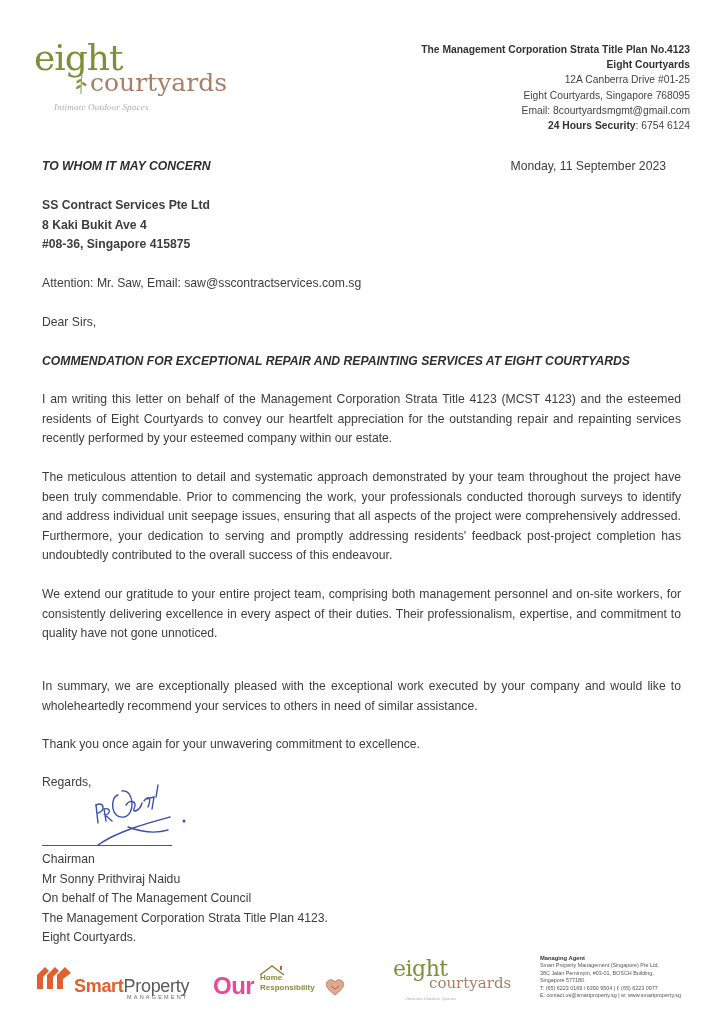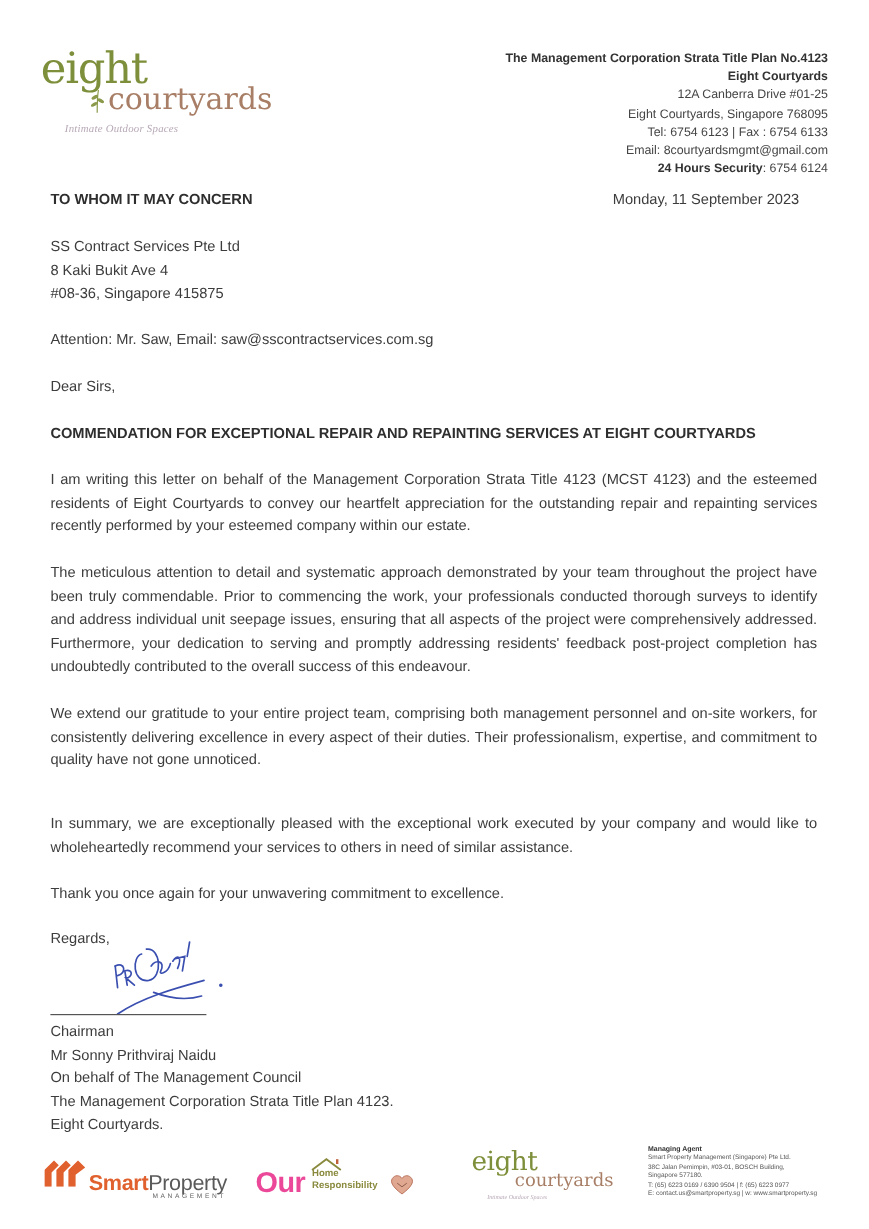--- a/index.html
+++ b/index.html
@@ -15,21 +15,21 @@
       font-size: 25px; color: #a87f66; letter-spacing: 0px; line-height: 1; }
     .logo .tagline { position: absolute; left: 24px; top: 62px; font-family: "Liberation Serif", "DejaVu Serif", serif;
       font-style: italic; font-size: 9px; color: #b7a8b6; letter-spacing: 0.2px; }
 
     
     .hdr { right: 34px; top: 42px; text-align: right; font-size: 10.3px; line-height: 15.2px; color: #444; }
     .hdr .b { font-weight: bold; color: #333; }
 
     
     .txt { font-size: 12.2px; line-height: 19.5px; color: #3d3d3d; }
-    .bold { font-weight: bold; color: #2e2e2e; }
+    .bold { font-weight: bold; color: #2e2e2e; font-style: italic; }
     .para { left: 42px; width: 639px; text-align: justify; }
 
     .sig-line { left: 42px; top: 845px; width: 130px; height: 1px; background: #555; }
 
     
     .smart { left: 37px; top: 963px; width: 150px; height: 40px; }
     .smart .mark { position: absolute; left: 0; top: 0; }
     .smart .name { position: absolute; left: 37px; top: 13px; font-size: 18px; font-weight: bold; color: #e0602e; letter-spacing: -0.3px; }
     .smart .name span { font-weight: normal; color: #5a5a5a; }
     .smart .mgmt { position: absolute; left: 90px; top: 31px; font-size: 5.5px; letter-spacing: 2.2px; color: #666; }
@@ -60,29 +60,28 @@
     <ellipse cx="4.5" cy="14" rx="3" ry="1.4" fill="#8a9a4a" transform="rotate(-30 4.5 14)"></ellipse>
   </svg>
   <span class="tagline">Intimate Outdoor Spaces</span>
 </div>
 
 <div class="abs hdr">
   <div class="b">The Management Corporation Strata Title Plan No.4123</div>
   <div class="b">Eight Courtyards</div>
   <div>12A Canberra Drive #01-25</div>
   <div>Eight Courtyards, Singapore 768095</div>
-  <div>Tel: 6754 6123 | Fax : 6754 6133</div>
   <div>Email: 8courtyardsmgmt@gmail.com</div>
   <div><span class="b">24 Hours Security</span><span>: 6754 6124</span></div>
 </div>
 
 <div class="abs txt bold" style="left:42px;top:157px;">TO WHOM IT MAY CONCERN</div>
 <div class="abs txt" style="right:58px;top:157px;margin-left:36px;">Monday, 11 September 2023</div>
 
-<div class="abs txt" style="left:42px;top:196px;">
+<div class="abs txt" style="left:42px;top:196px;font-weight:bold;">
   <div>SS Contract Services Pte Ltd</div>
   <div>8 Kaki Bukit Ave 4</div>
   <div>#08-36, Singapore 415875</div>
 </div>
 
 <div class="abs txt" style="left:42px;top:274px;">Attention: Mr. Saw, Email: saw@sscontractservices.com.sg</div>
 <div class="abs txt" style="left:42px;top:313px;">Dear Sirs,</div>
 <div class="abs txt bold" style="left:42px;top:352px;">COMMENDATION FOR EXCEPTIONAL REPAIR AND REPAINTING SERVICES AT EIGHT COURTYARDS</div>
 
 <div class="abs txt para" style="top:390px;">I am writing this letter on behalf of the Management Corporation Strata Title 4123 (MCST 4123) and the esteemed residents of Eight Courtyards to convey our heartfelt appreciation for the outstanding repair and repainting services recently performed by your esteemed company within our estate.</div>

